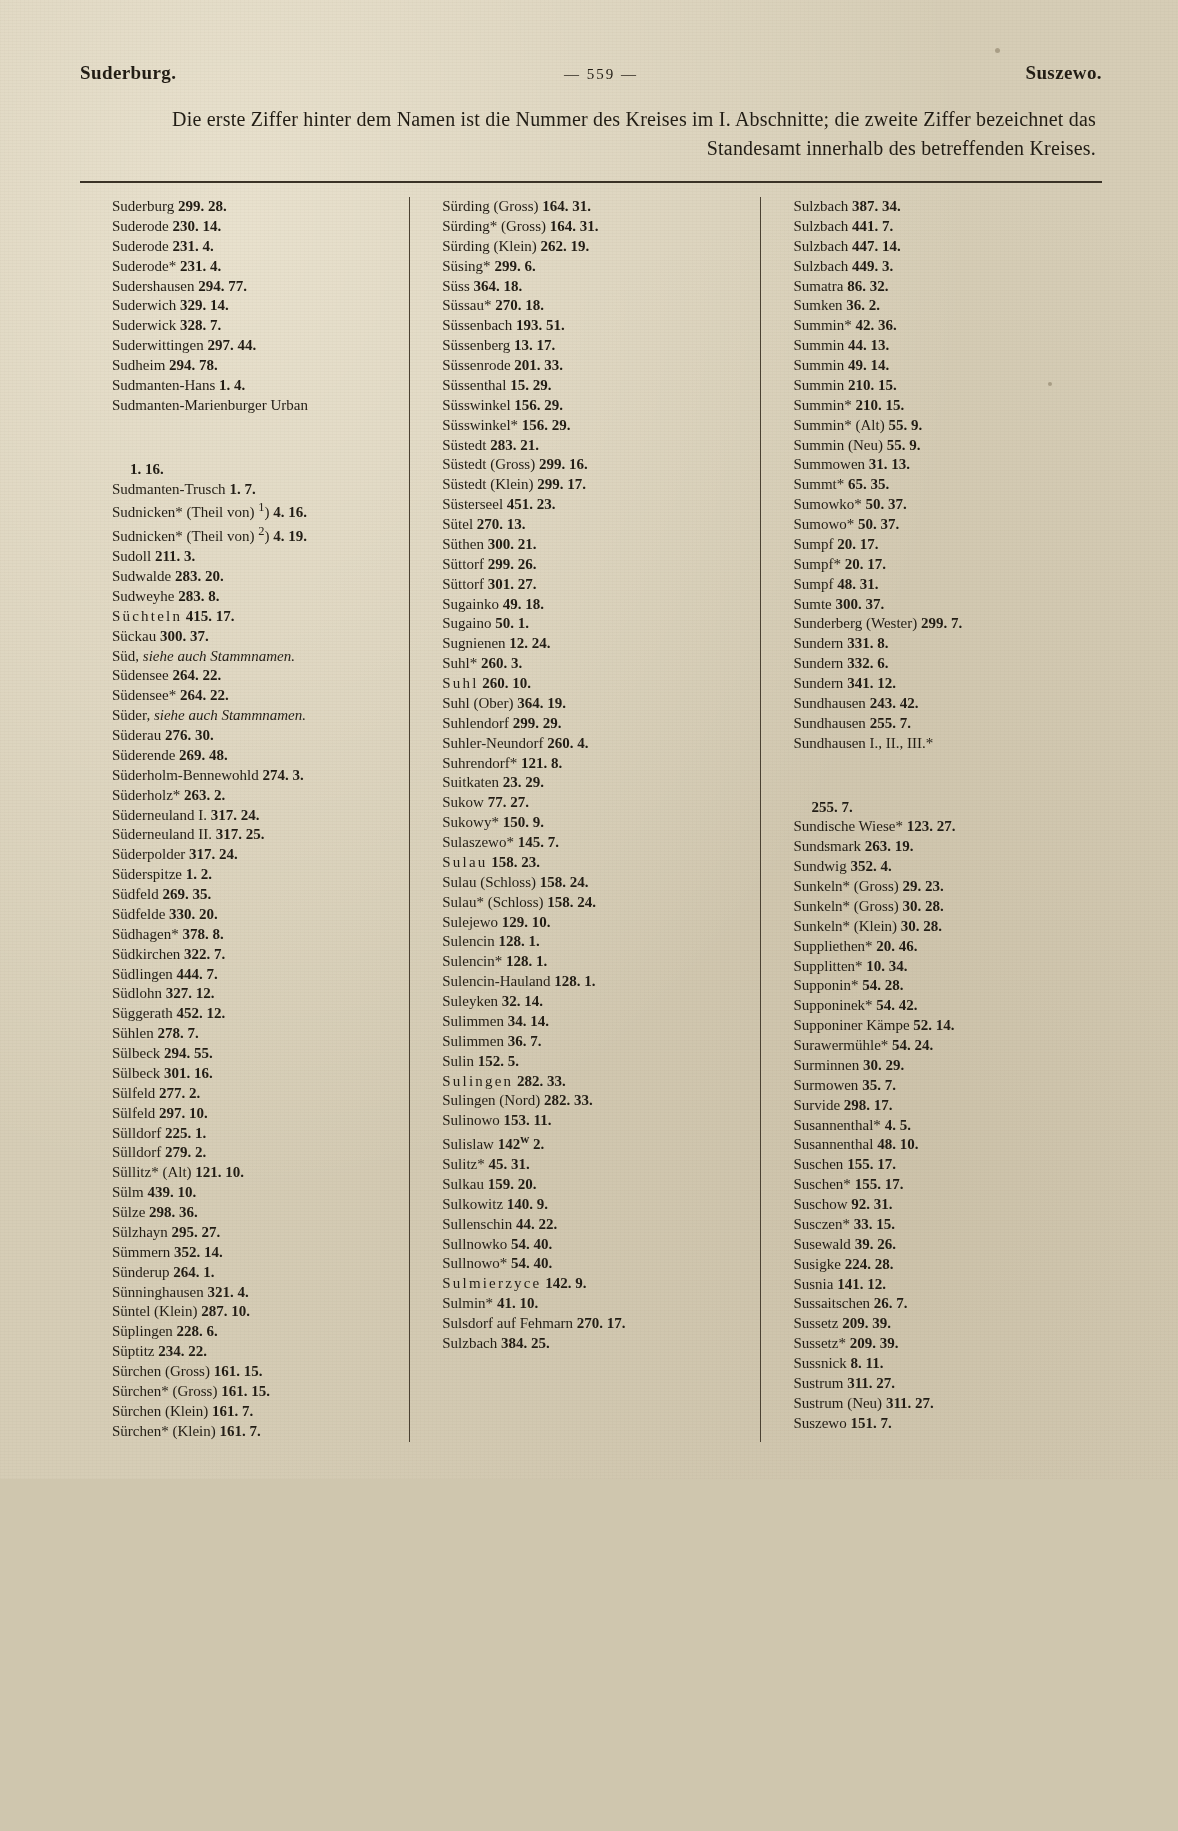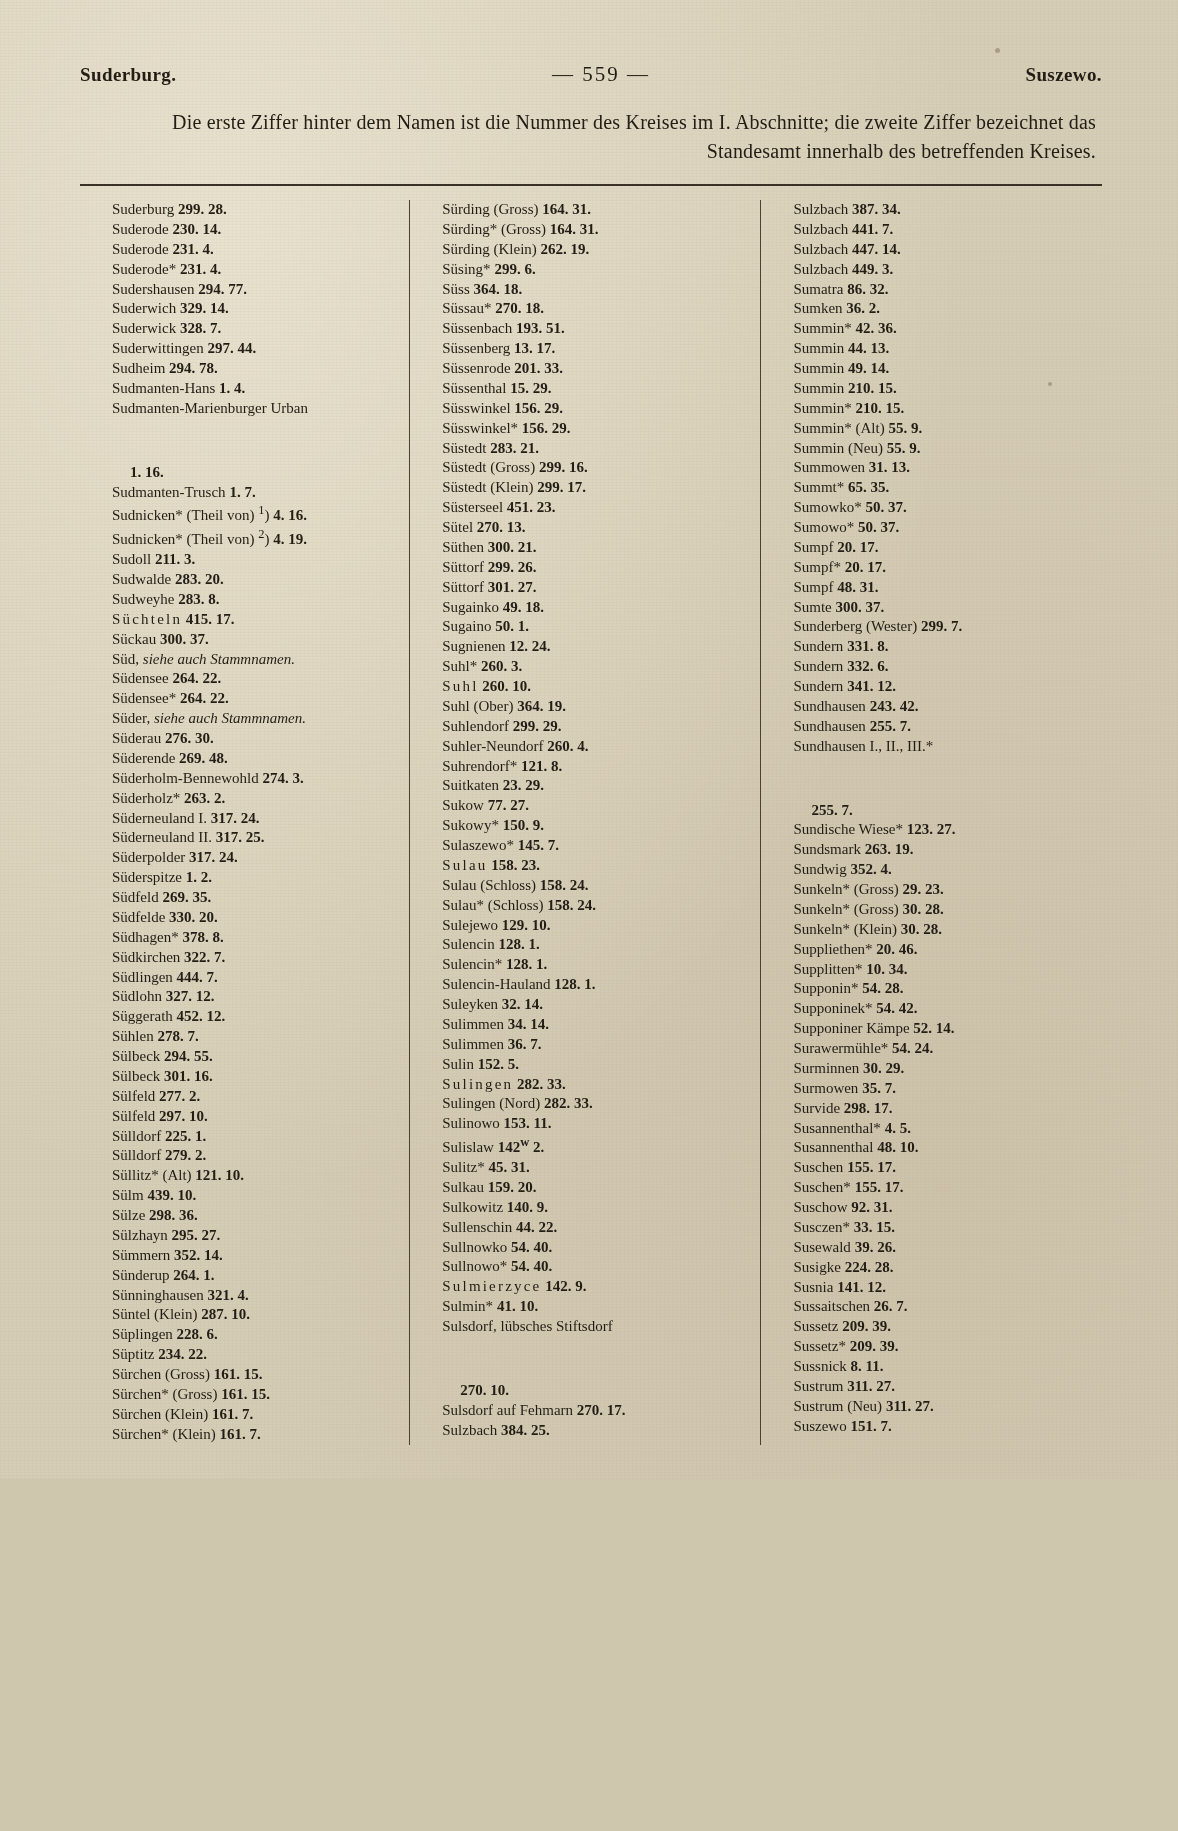--- a/index.html
+++ b/index.html
@@ -39,21 +39,21 @@
     align-items: baseline;
     justify-content: space-between;
     font-weight: bold;
     font-size: 19px;
     letter-spacing: 0.4px;
   }
   .header-left { flex: 0 0 auto; }
   .header-center {
     flex: 1 1 auto;
     text-align: center;
-    font-size: 21px;
+    font-size: 15px;
     letter-spacing: 2px;
     font-weight: normal;
   }
   .header-right { flex: 0 0 auto; }
   .intro {
     margin-top: 21px;
     text-align: right;
     font-size: 20px;
     line-height: 1.45;
     letter-spacing: 0.2px;
@@ -248,21 +248,20 @@
           <div class="entry">Sulinowo <b>153. 11.</b></div>
           <div class="entry">Sulislaw <b>142<sup>w</sup> 2.</b></div>
           <div class="entry">Sulitz* <b>45. 31.</b></div>
           <div class="entry">Sulkau <b>159. 20.</b></div>
           <div class="entry">Sulkowitz <b>140. 9.</b></div>
           <div class="entry">Sullenschin <b>44. 22.</b></div>
           <div class="entry">Sullnowko <b>54. 40.</b></div>
           <div class="entry">Sullnowo* <b>54. 40.</b></div>
           <div class="entry"><span class="sp">Sulmierzyce</span> <b>142. 9.</b></div>
           <div class="entry">Sulmin* <b>41. 10.</b></div>
-          <div class="entry">Sulsdorf, lübsches Stiftsdorf<span class="cont"><b>270. 10.</b></span></div>
           <div class="entry">Sulsdorf auf Fehmarn <b>270. 17.</b></div>
           <div class="entry">Sulzbach <b>384. 25.</b></div>
         </div>
       <div class="col col-3">
           <div class="entry">Sulzbach <b>387. 34.</b></div>
           <div class="entry">Sulzbach <b>441. 7.</b></div>
           <div class="entry">Sulzbach <b>447. 14.</b></div>
           <div class="entry">Sulzbach <b>449. 3.</b></div>
           <div class="entry">Sumatra <b>86. 32.</b></div>
           <div class="entry">Sumken <b>36. 2.</b></div>

